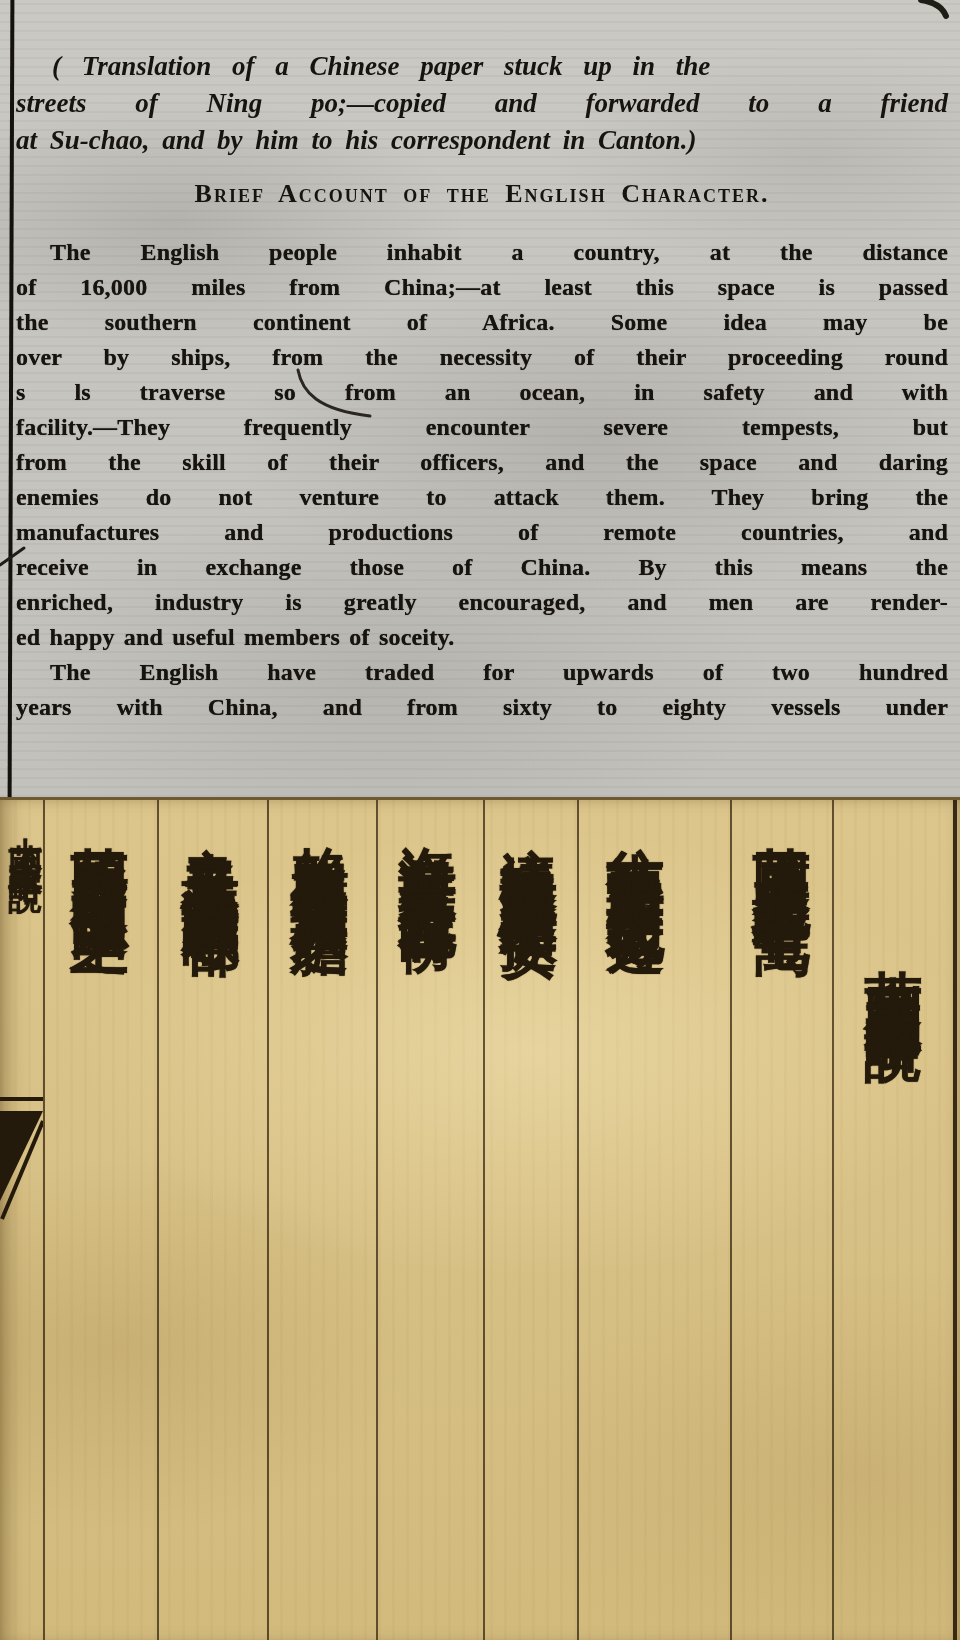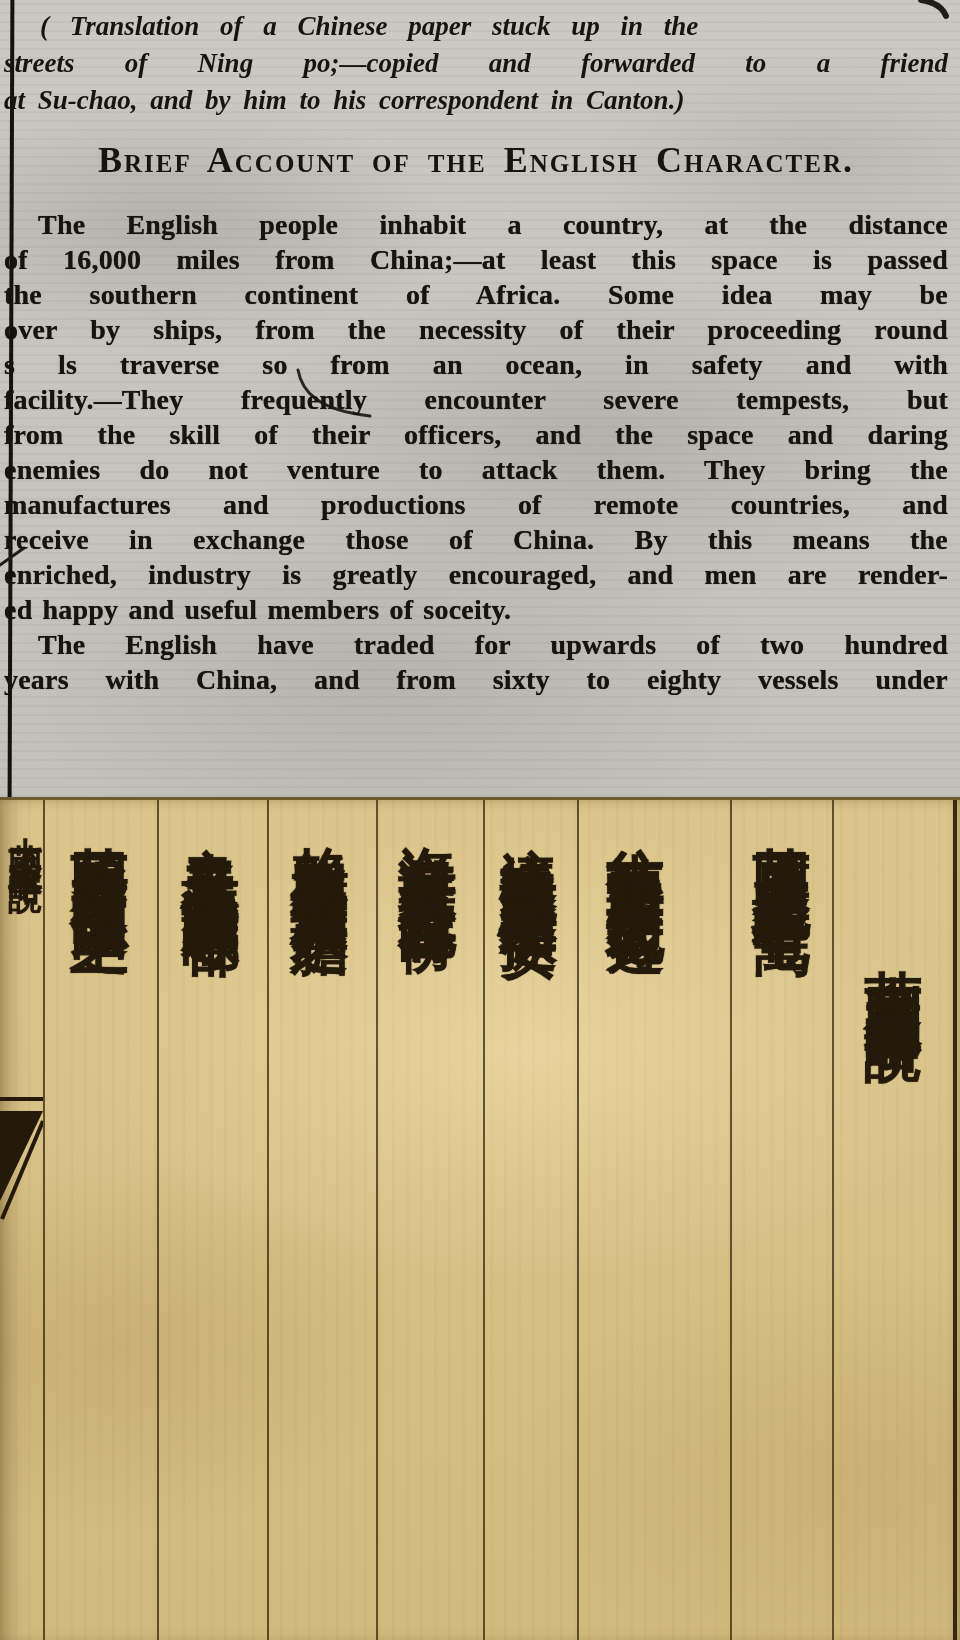--- a/index.html
+++ b/index.html
@@ -13,30 +13,30 @@
       radial-gradient(420px 180px at 18% 28%, rgba(90,88,82,0.18), rgba(90,88,82,0) 70%),
       radial-gradient(500px 230px at 62% 55%, rgba(110,106,98,0.20), rgba(110,106,98,0) 72%),
       radial-gradient(380px 160px at 85% 20%, rgba(120,116,108,0.16), rgba(120,116,108,0) 70%),
       radial-gradient(520px 240px at 40% 85%, rgba(100,96,90,0.14), rgba(100,96,90,0) 75%),
       repeating-linear-gradient(0deg, rgba(60,58,52,0.05) 0 2px, rgba(0,0,0,0) 2px 9px),
       linear-gradient(180deg,#cbc9c4 0%,#c7c5c0 40%,#c3c1bc 100%);
     font-family:"Liberation Serif","DejaVu Serif",serif;
   }
   .eng-rule{position:absolute;left:9px;top:0;width:4px;height:100%;background:#15120d;transform:rotate(0.2deg);}
   .ink-marks{position:absolute;left:0;top:0;pointer-events:none;}
-  .eng-inner{position:relative;padding:8px 12px 0 4px;}
+  .eng-inner{position:relative;padding:8px 12px 0 16px;margin-top:40px;}
   .ital-header{font-style:italic;font-weight:bold;font-size:27px;line-height:37px;word-spacing:6px;}
   .ital-line{text-align:justify;text-align-last:justify;}
   .ital-line.first{text-indent:36px;text-align-last:auto;word-spacing:14px;}
   .ital-line.last{text-align-last:auto;}
   .heading{
-    margin:20px 0 0 0;text-align:center;font-weight:bold;font-size:36px;
+    margin:20px 0 0 0;text-align:center;font-weight:bold;font-size:26px;
     font-variant:small-caps;letter-spacing:2px;word-spacing:6px;
   }
-  .bodytext{margin-top:26px;font-weight:bold;font-size:28px;line-height:35px;word-spacing:3px;letter-spacing:0.2px;text-shadow:0 0 0.7px rgba(23,19,14,0.8);}
+  .bodytext{margin-top:26px;font-weight:bold;font-size:24px;line-height:35px;word-spacing:3px;letter-spacing:0.2px;text-shadow:0 0 0.7px rgba(23,19,14,0.8);}
   .bline{text-align:justify;text-align-last:justify;}
   .bline.indent{text-indent:34px;}
   .bline.endline{text-align-last:auto;}
 
   
   .chinese{
     position:relative;width:960px;height:843px;overflow:hidden;
     border-top:3px solid #6d5a31;
     background:
       radial-gradient(600px 300px at 55% 30%, rgba(255,242,198,0.35), rgba(255,242,198,0) 75%),

